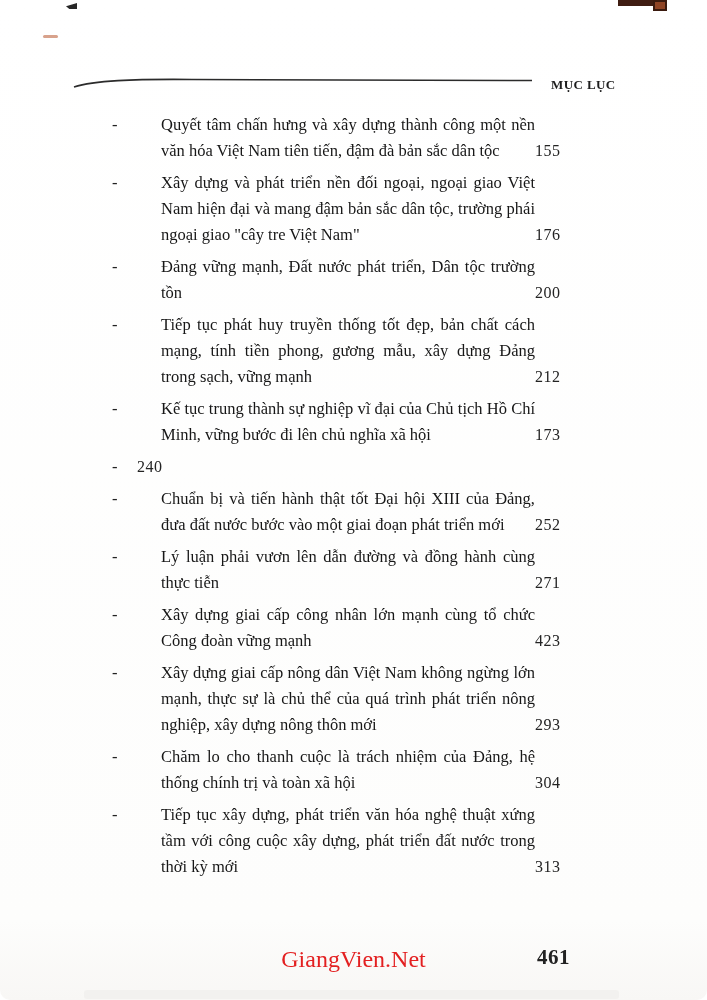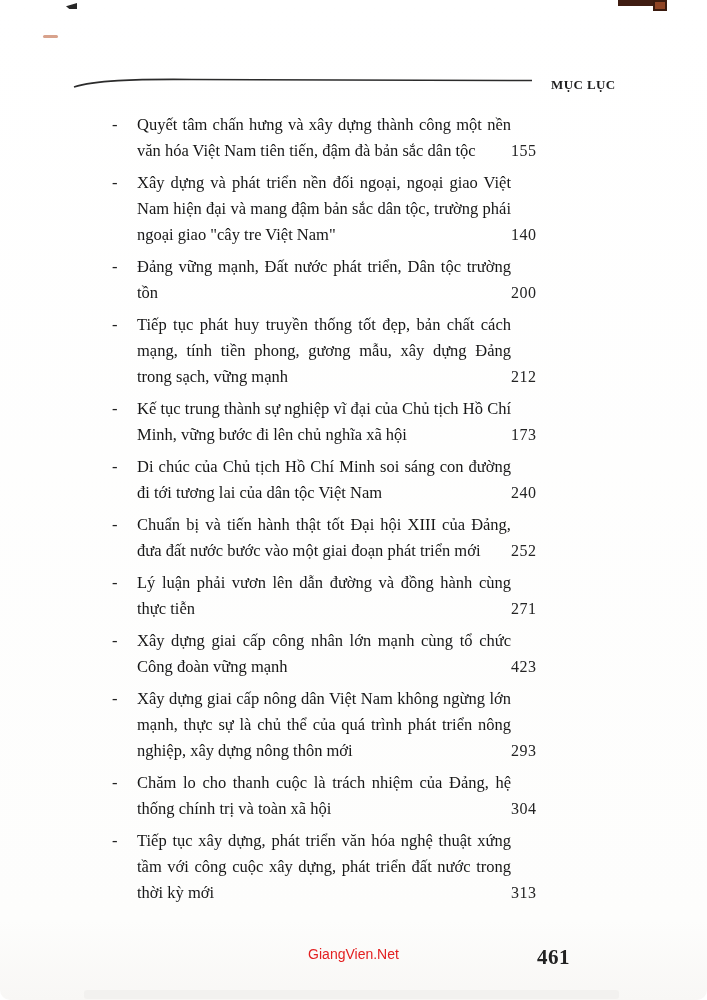--- a/index.html
+++ b/index.html
@@ -24,32 +24,32 @@
   
   .toc{position:absolute;left:110px;top:112px;width:458px;}
   .toc-row{display:flex;margin-bottom:6px;}
   .toc-bullet{
     flex:0 0 27px;width:27px;padding-left:2px;box-sizing:border-box;
     font-size:16.5px;line-height:26px;color:#222;
   }
   .toc-text{
     flex:0 0 374px;width:374px;
     text-align:justify;text-justify:inter-word;
-    font-size:16.5px;line-height:26px;color:#171717;
+    font-size:16.5px;line-height:26px;color:#171717;margin-left:24px;
   }
   .toc-page{
     flex:1;align-self:flex-end;
     font-size:16px;line-height:26px;color:#232323;letter-spacing:.5px;
   }
 
   
   .watermark{
     position:absolute;left:0;right:0;top:946px;text-align:center;
-    font-family:Liberation Sans, sans-serif;
-    font-size:14px;color:#e32021;
+    font-family:Liberation Serif, serif;
+    font-size:24px;color:#e32021;
   }
   .folio{
     position:absolute;right:137px;top:945px;
     font-size:21px;font-weight:600;color:#222;letter-spacing:.5px;
   }
 
   
   .mark-tl-dark{
     position:absolute;left:66px;top:3px;width:11px;height:6px;background:#272727;
     clip-path:polygon(0 55%,100% 0,100% 100%,30% 100%);
@@ -88,21 +88,21 @@
 
     <div class="toc-row">
       <span class="toc-bullet">-</span>
       <span class="toc-text">Quyết tâm chấn hưng và xây dựng thành công một nền văn hóa Việt Nam tiên tiến, đậm đà bản sắc dân tộc</span>
       <span class="toc-page">155</span>
     </div>
 
     <div class="toc-row">
       <span class="toc-bullet">-</span>
       <span class="toc-text">Xây dựng và phát triển nền đối ngoại, ngoại giao Việt Nam hiện đại và mang đậm bản sắc dân tộc, trường phái ngoại giao "cây tre Việt Nam"</span>
-      <span class="toc-page">140</span>
+      <span class="toc-page">176</span>
     </div>
 
     <div class="toc-row">
       <span class="toc-bullet">-</span>
       <span class="toc-text">Đảng vững mạnh, Đất nước phát triển, Dân tộc trường tồn</span>
       <span class="toc-page">200</span>
     </div>
 
     <div class="toc-row">
       <span class="toc-bullet">-</span>
@@ -111,21 +111,20 @@
     </div>
 
     <div class="toc-row">
       <span class="toc-bullet">-</span>
       <span class="toc-text">Kế tục trung thành sự nghiệp vĩ đại của Chủ tịch Hồ Chí Minh, vững bước đi lên chủ nghĩa xã hội</span>
       <span class="toc-page">173</span>
     </div>
 
     <div class="toc-row">
       <span class="toc-bullet">-</span>
-      <span class="toc-text">Di chúc của Chủ tịch Hồ Chí Minh soi sáng con đường đi tới tương lai của dân tộc Việt Nam</span>
       <span class="toc-page">240</span>
     </div>
 
     <div class="toc-row">
       <span class="toc-bullet">-</span>
       <span class="toc-text">Chuẩn bị và tiến hành thật tốt Đại hội XIII của Đảng, đưa đất nước bước vào một giai đoạn phát triển mới</span>
       <span class="toc-page">252</span>
     </div>
 
     <div class="toc-row">

